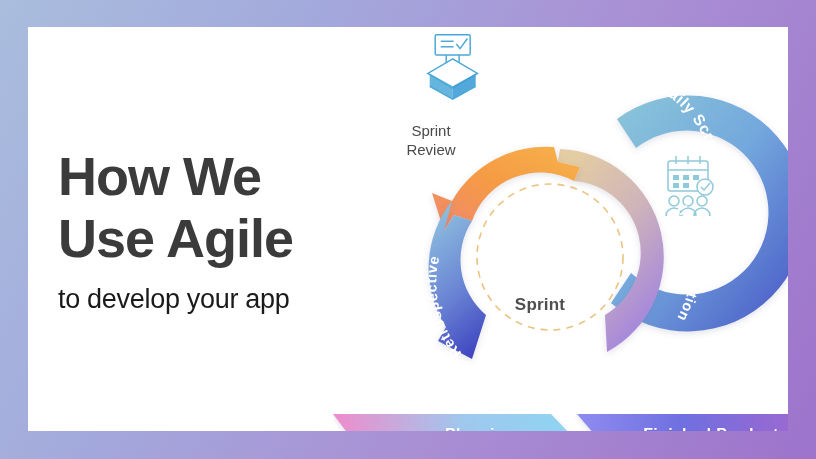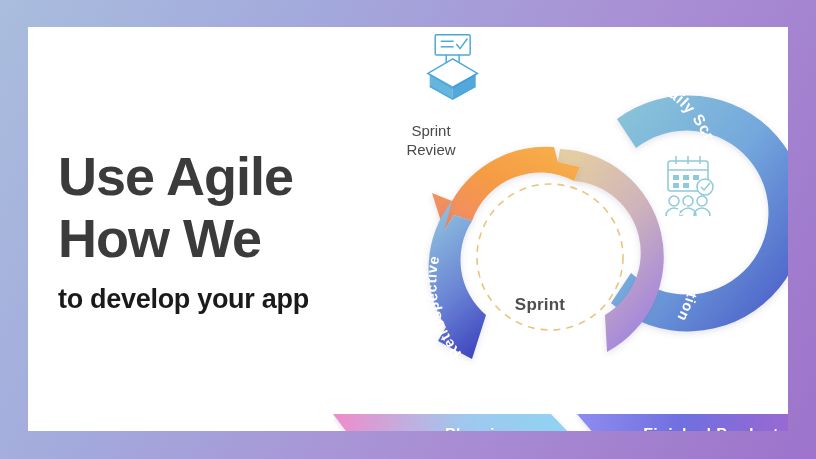--- a/index.html
+++ b/index.html
@@ -19,21 +19,20 @@
 
   
   .title-block{position:absolute;left:30px;top:118px;width:360px;}
   .title-line{
     font-size:54px;line-height:62px;font-weight:bold;color:#3b3b3b;
     letter-spacing:-1px;
   }
   .subtitle{
     margin-top:14px;font-size:27px;line-height:32px;color:#1a1a1a;
     letter-spacing:-0.3px;
-    font-weight:bold;
   }
 
   
   .diagram{position:absolute;left:340px;top:-12px;width:440px;height:420px;}
   .diagram svg{display:block;}
 
   
   .sprint-release-label{
     position:absolute;left:348px;top:94px;width:110px;text-align:center;
     font-size:15px;line-height:19px;color:#4a4a4a;
@@ -65,22 +64,22 @@
   .lbl-planning{left:72px;width:150px;text-align:center;}
   .lbl-finished{left:288px;width:180px;text-align:center;}
 </style>
 </head>
 <body>
 
 <div class="frame">
   <div class="canvas">
 
     <div class="title-block">
+      <div class="title-line">How We</div>
       <div class="title-line">Use Agile</div>
-      <div class="title-line">How We</div>
       <div class="subtitle">to develop your app</div>
     </div>
 
     <div class="diagram">
       <svg width="440" height="420" viewBox="0 0 440 420" xmlns="http://www.w3.org/2000/svg">
         <defs>
 
           <linearGradient id="gScrum" x1="0" y1="0" x2="1" y2="1">
             <stop offset="0%" stop-color="#8cc7d8"></stop>
             <stop offset="45%" stop-color="#74a8dd"></stop>

